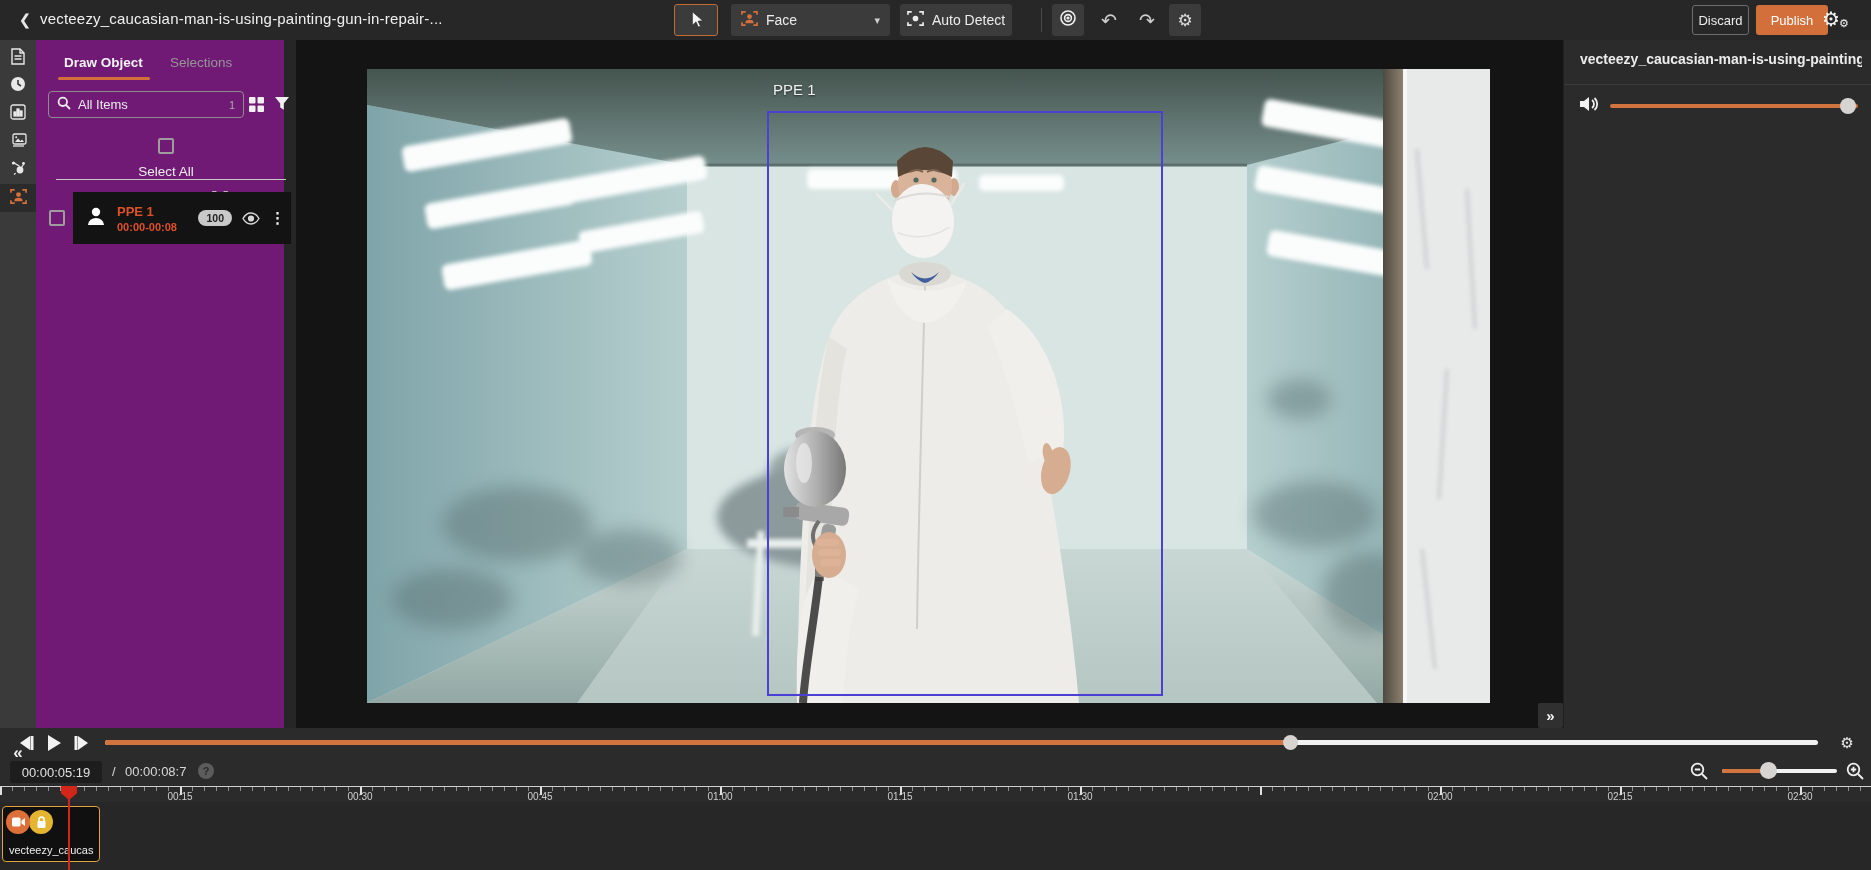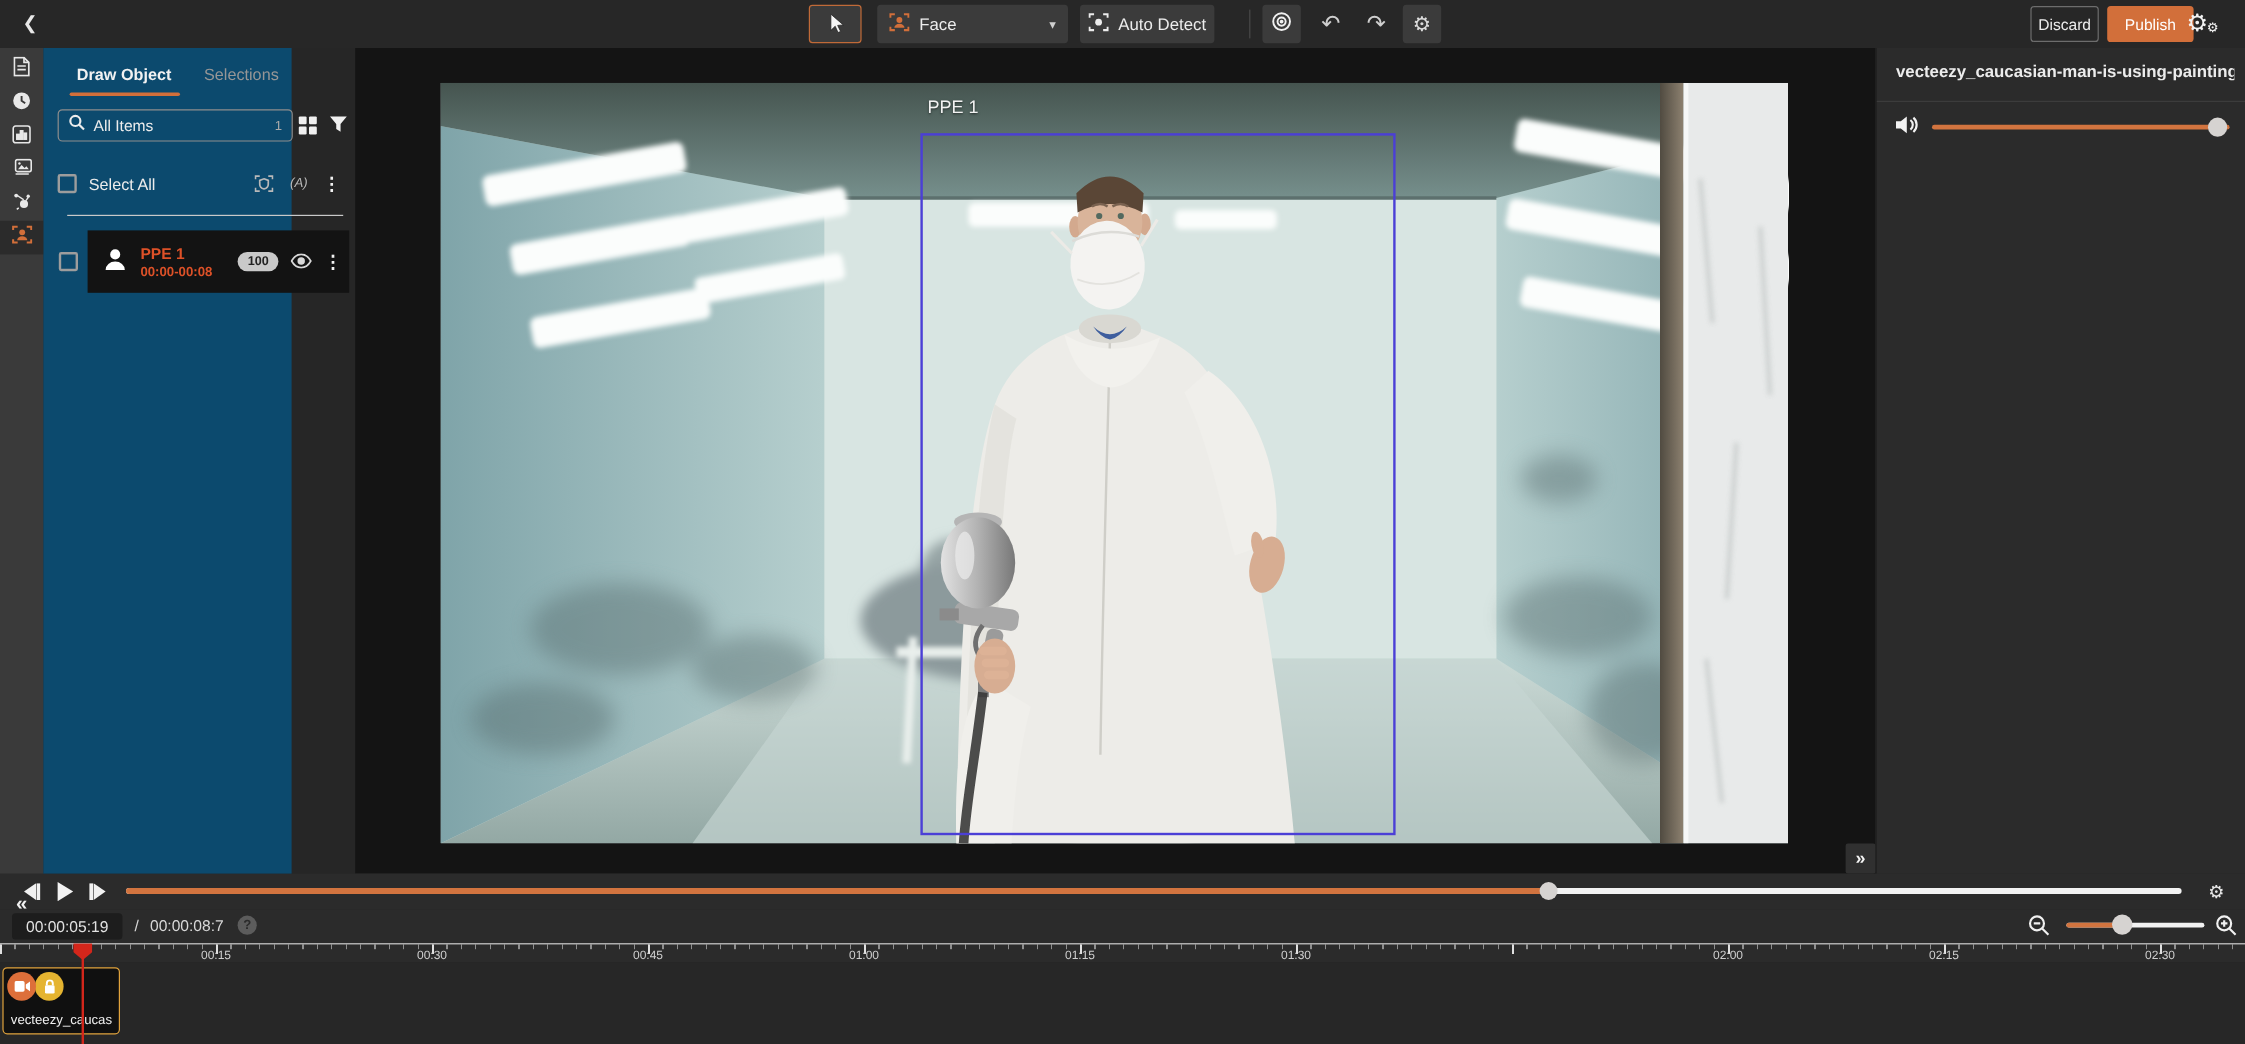--- a/index.html
+++ b/index.html
@@ -28,32 +28,32 @@
   #settings-gears .g2 { position:absolute; left:19px; top:13px; font-size:11px; }
 
   
   #rail { left:0; top:40px; width:36px; height:688px; background:#3a3a3a; z-index:20; }
   .rail-btn { position:relative; width:36px; height:28px; display:flex; align-items:center; justify-content:center; cursor:pointer; }
   .rail-stack { position:absolute; top:4px; left:0; display:flex; flex-direction:column; }
   .rail-btn.active { background:#2b2b2b; }
   #collapse-left { left:0; top:700px; width:36px; height:26px; color:#f0f0f0; font-size:17px; font-weight:bold; text-align:center; line-height:26px; cursor:pointer; }
 
   
-  #left-panel { left:36px; top:40px; width:207px; height:688px; background:#0c4a6e; z-index:10; }
+  #left-panel { left:36px; top:40px; width:248px; height:688px; background:#701a75; z-index:10; }
   .tab { top:15px; font-size:13.5px; cursor:pointer; }
   #tab-draw { left:28px; color:#f2f2f2; font-weight:bold; }
   #tab-sel { left:134px; color:#969696; }
   .tab-underline { left:22px; top:37px; width:92px; height:3px; background:#d26f3a; border-radius:2px; }
   #search-box { left:12px; top:51px; width:196px; height:27px; border:1px solid #8d8d8d; border-radius:4px; display:flex; align-items:center; padding:0 8px; gap:7px; cursor:text; }
   #search-box .sv { font-size:13px; color:#ececec; flex:1; }
   #search-box .cnt { font-size:11px; color:#aaa; }
   #grid-view-btn { left:212px; top:56px; width:20px; height:18px; cursor:pointer; }
   #filter-btn { left:238px; top:56px; width:18px; height:18px; cursor:pointer; }
   .checkbox { width:16px; height:16px; border:2px solid #9d9d9d; border-radius:2px; background:transparent; cursor:pointer; flex:none; }
-  #select-all-row { left:12px; top:98px; width:236px; height:30px; display:flex; align-items:center; gap:10px; }
+  #select-all-row { left:12px; top:98px; width:236px; height:30px; display:flex; align-items:center; gap:10px;flex-direction:column; }
   #select-all-row .lbl { font-size:13.5px; color:#ececec; }
   #sa-icons { margin-left:auto; display:flex; align-items:center; gap:11px; }
   .mini-icon { width:18px; height:18px; display:flex; align-items:center; justify-content:center; cursor:pointer; color:#b9b9b9; }
   .vdots { color:#f2f2f2; font-size:15px; font-weight:bold; cursor:pointer; letter-spacing:0; }
   #lp-divider { left:20px; top:139px; width:230px; height:1px; background:#c9c9c9; }
   #object-row { left:13px; top:152px; width:242px; height:52px; display:flex; align-items:center; gap:8px; }
   .object-card { flex:1; height:52px; background:#131313; display:flex; align-items:center; padding:0 6px 0 12px; gap:10px; cursor:pointer; }
   .obj-texts { display:flex; flex-direction:column; gap:2px; }
   .obj-name { font-size:13px; font-weight:bold; color:#dd5128; }
   .obj-time { font-size:11px; font-weight:bold; color:#dd5128; }
@@ -112,20 +112,21 @@
   #playhead-line { left:68px; top:788px; width:2px; height:82px; background:#d3261b; z-index:6; }
   #playhead-head { left:61px; top:786px; width:16px; height:14px; background:#d3261b; clip-path:polygon(0 0,100% 0,100% 52%,50% 100%,0 52%); z-index:7; cursor:ew-resize; }
 </style>
 </head>
 <body>
 
 <div id="stage">
 
   <div id="topbar" class="abs">
     <div class="back-btn abs">❮</div>
+    <div class="doc-title abs">vecteezy_caucasian-man-is-using-painting-gun-in-repair-...</div>
 
     <div id="cursor-tool" class="tool-btn abs">
       <span>
         <svg width="18" height="18" viewBox="0 0 20 20">
             <path d="M6 2 L6 17 L10 13.2 L12.6 19 L15 18 L12.3 12.4 L17.5 12 Z" fill="#f5f5f5" stroke="#222" stroke-width="0.7"></path>
           </svg>
       </span>
     </div>
 
     <div id="face-dd" class="tool-btn abs">

